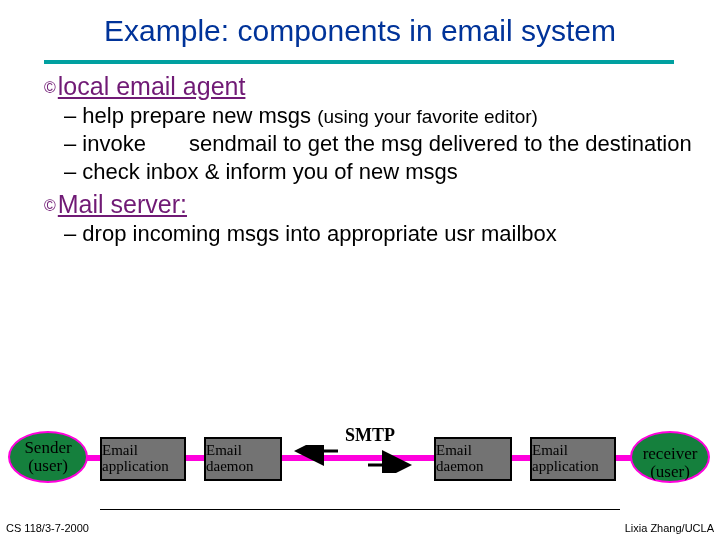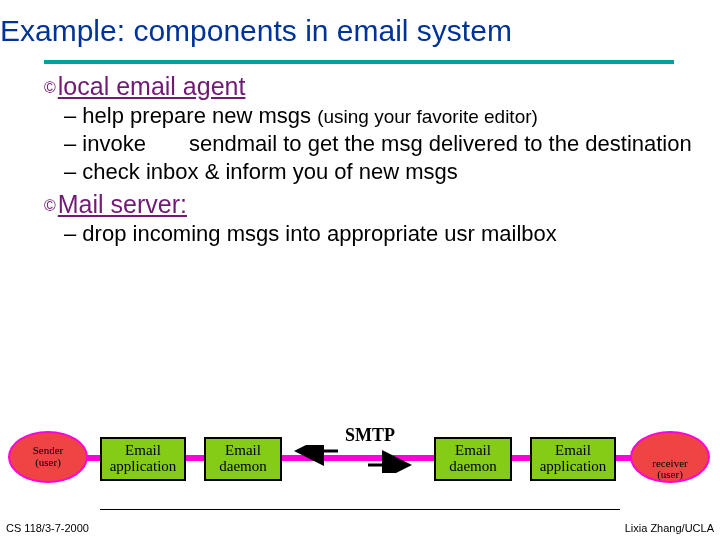--- a/index.html
+++ b/index.html
@@ -15,20 +15,21 @@
     position: relative;
     width: 720px;
     height: 540px;
     box-sizing: border-box;
   }
   .title {
     position: absolute;
     top: 14px;
     left: 0;
     width: 720px;
+    text-align: center;
     font-size: 30px;
     color: #003399;
     font-family: Verdana, Geneva, sans-serif;
   }
   .underline {
     position: absolute;
     top: 60px;
     left: 44px;
     width: 630px;
     height: 4px;
@@ -85,40 +86,39 @@
     top: 30px;
     left: 50px;
     width: 620px;
     height: 6px;
     background: #ff00dd;
   }
   .oval {
     position: absolute;
     width: 80px;
     height: 52px;
-    background: #ef4444;
+    background: #15803d;
     border: 2px solid #ff00dd;
     border-radius: 50%;
     box-sizing: border-box;
     display: flex;
     flex-direction: column;
     align-items: center;
     justify-content: center;
     font-family: "Times New Roman", serif;
-    font-size: 11px;
+    font-size: 17px;
     line-height: 1.05;
   }
   .box {
     position: absolute;
-    background: #84cc16;
+    background: #737373;
     border: 2px solid #000;
     box-sizing: border-box;
     display: flex;
     flex-direction: column;
-    align-items: center;
     justify-content: center;
     font-family: "Times New Roman", serif;
     font-size: 15px;
     line-height: 1.05;
     height: 44px;
   }
   .smtp-label {
     position: absolute;
     font-family: "Times New Roman", serif;
     font-weight: bold;

